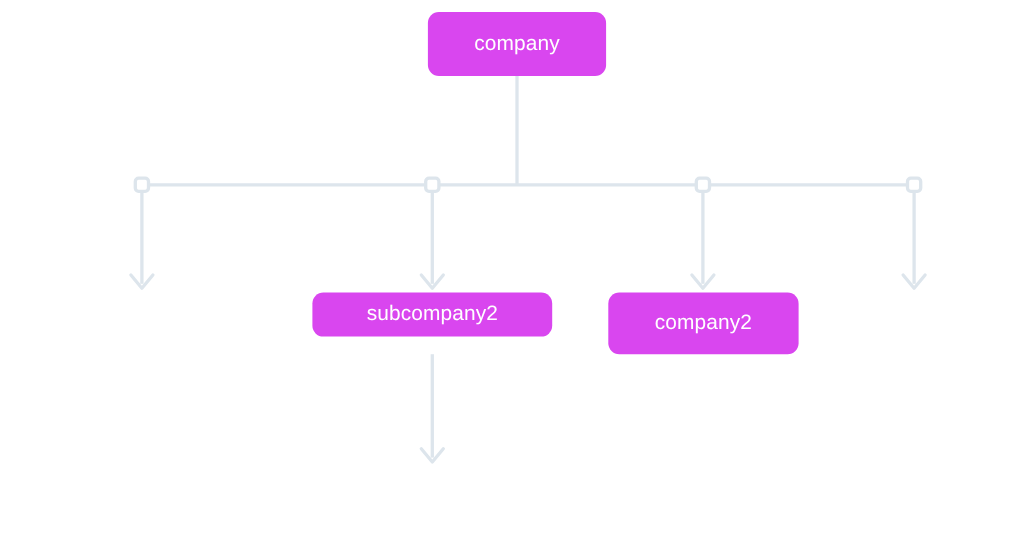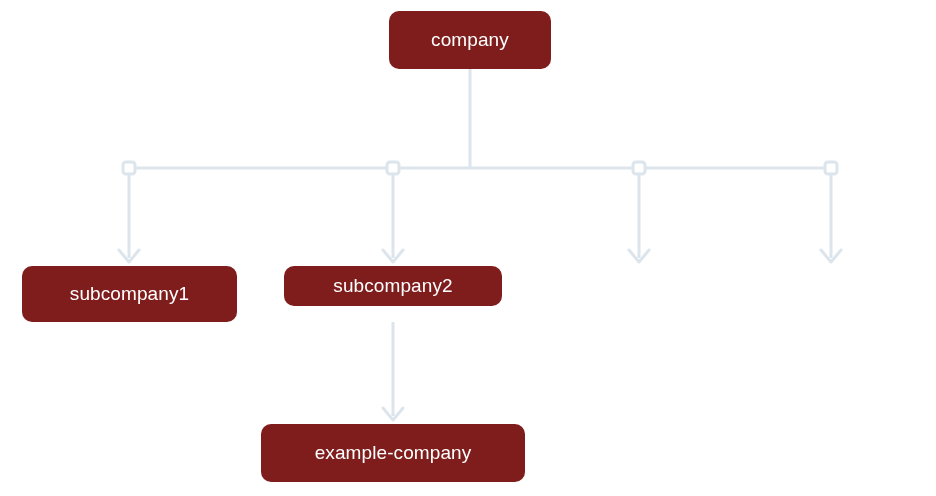--- a/index.html
+++ b/index.html
@@ -24,21 +24,21 @@
     top: 0;
     width: 936px;
     height: 496px;
   }
   .node {
     position: absolute;
     display: flex;
     align-items: center;
     justify-content: center;
     box-sizing: border-box;
-    background: #7f1d1d;
+    background: #d946ef;
     color: #ffffff;
     border-radius: 10px;
     font-family: "Liberation Sans", sans-serif;
     font-size: 19px;
     font-weight: 400;
     letter-spacing: 0.1px;
     white-space: nowrap;
     user-select: none;
     cursor: default;
   }
@@ -80,27 +80,24 @@
       <rect x="387" y="162" width="12" height="12" rx="3" ry="3"></rect>
       <rect x="633" y="162" width="12" height="12" rx="3" ry="3"></rect>
       <rect x="825" y="162" width="12" height="12" rx="3" ry="3"></rect>
     </g>
   </svg>
 
   <div class="node" style="left:389px; top:11px; width:162px; height:58px;">
     <span class="node-label">company</span>
   </div>
 
-  <div class="node" style="left:22px; top:266px; width:215px; height:56px;">
-    <span class="node-label">subcompany1</span>
-  </div>
 
   <div class="node" style="left:284px; top:266px; width:218px; height:40px;">
     <span class="node-label">subcompany2</span>
   </div>
 
+  <div class="node" style="left:553px; top:266px; width:173px; height:56px;">
+    <span class="node-label">company2</span>
+  </div>
 
 
-  <div class="node" style="left:261px; top:424px; width:264px; height:58px;">
-    <span class="node-label">example-company</span>
-  </div>
 
 </div>
 
 </body></html>

